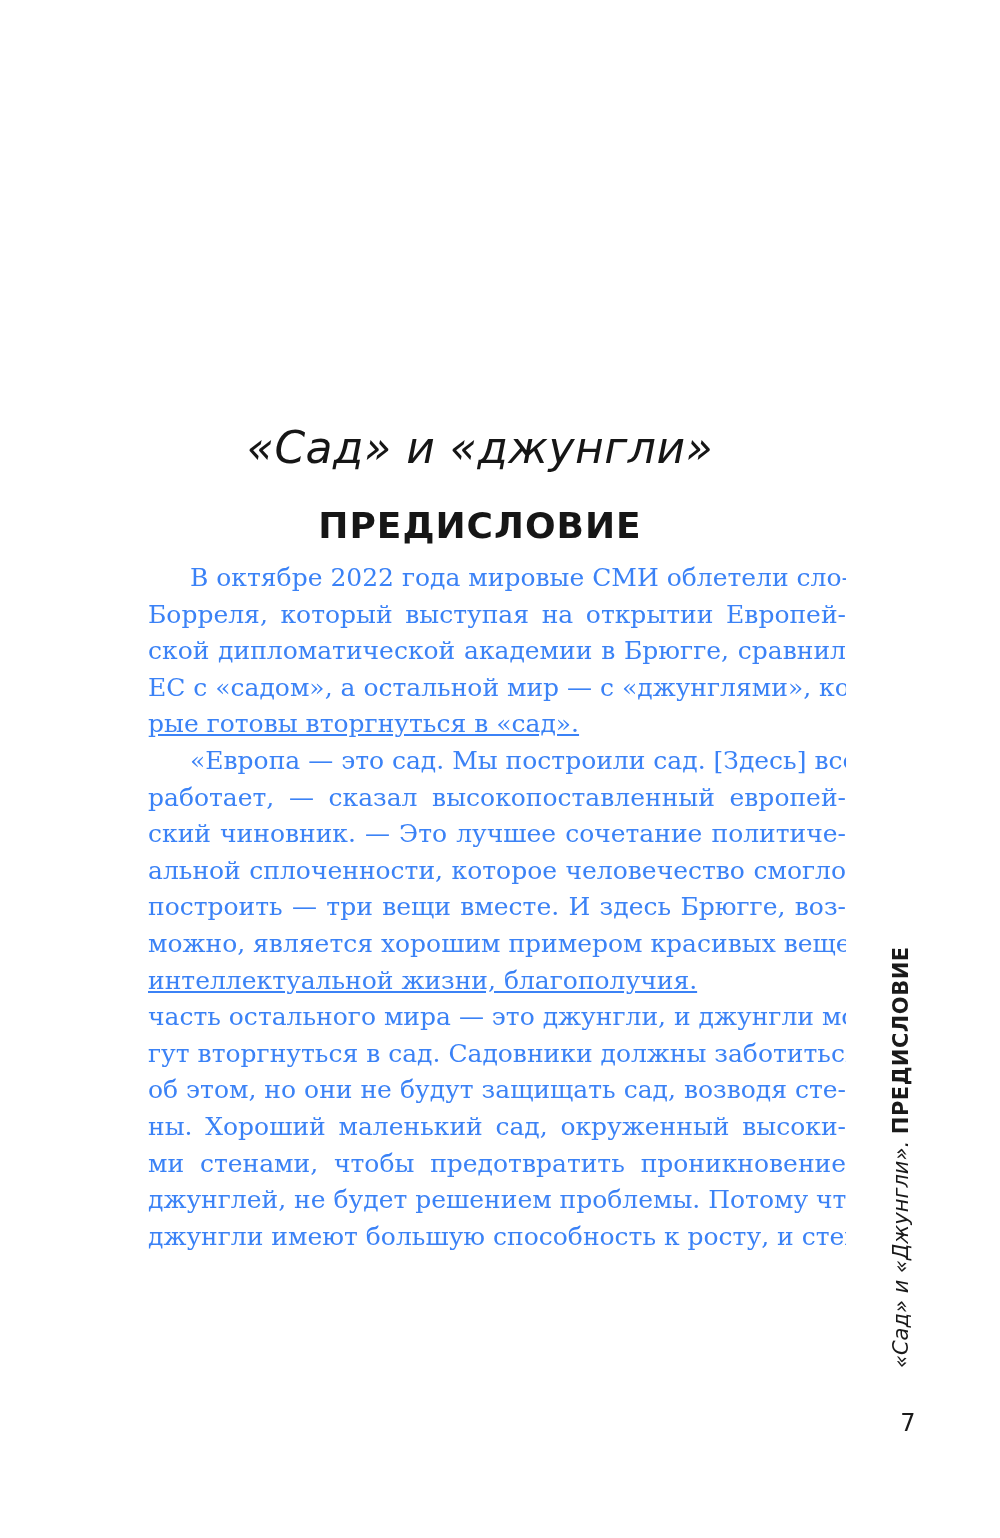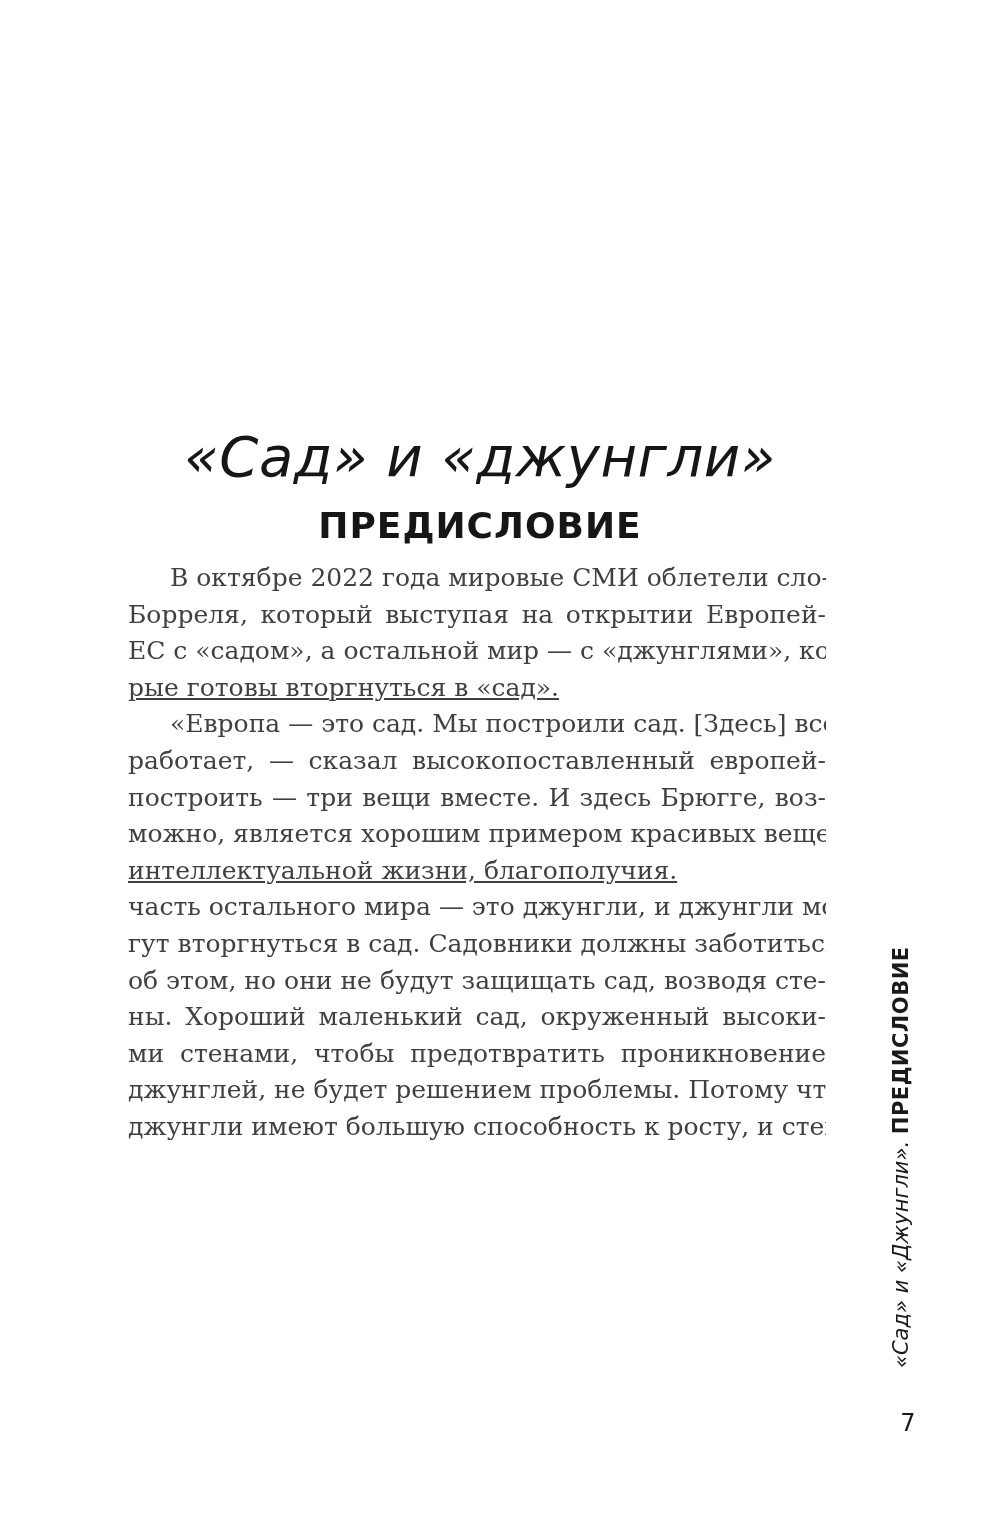--- a/index.html
+++ b/index.html
@@ -22,48 +22,48 @@
       background: #ffffff;
     }
     .title {
       position: absolute;
       left: 0;
       width: 960px;
       top: 384px;
       text-align: center;
       font-family: "DejaVu Sans", sans-serif;
       font-style: italic;
-      font-size: 56px;
+      font-size: 44px;
       line-height: 70px;
       color: #161616;
       letter-spacing: 0.5px;
       font-weight: normal;
     }
     .subtitle {
       position: absolute;
       left: 0;
       width: 960px;
       top: 470px;
       text-align: center;
       font-family: "DejaVu Sans", sans-serif;
       font-weight: bold;
       font-size: 36px;
       line-height: 52px;
       letter-spacing: 1px;
       color: #161616;
     }
     .body-text {
       position: absolute;
-      left: 128px;
+      left: 148px;
       top: 560px;
       width: 698px;
       font-family: "DejaVu Serif", serif;
       font-size: 25px;
       line-height: 36.6px;
-      color: #404040;
+      color: #3b82f6;
     }
     .line {
       display: block;
       height: 36.6px;
       white-space: nowrap;
       text-align: justify;
       text-align-last: justify;
       overflow: hidden;
     }
     .line.indent {
@@ -109,24 +109,27 @@
 <body>
 
 <div class="page">
 
   <h1 class="title">«Сад» и «джунгли»</h1>
   <h2 class="subtitle">ПРЕДИСЛОВИЕ</h2>
 
   <div class="body-text">
     <span class="line indent">В октябре 2022 года мировые СМИ облетели сло-</span>
     <span class="line">Борреля, который выступая на открытии Европей-</span>
+    <span class="line">ской дипломатической академии в Брюгге, сравнил</span>
     <span class="line">ЕС с «садом», а остальной мир — с «джунглями», кото-</span>
     <span class="line last">рые готовы вторгнуться в «сад».</span>
     <span class="line indent">«Европа — это сад. Мы построили сад. [Здесь] всё</span>
     <span class="line">работает, — сказал высокопоставленный европей-</span>
+    <span class="line">ский чиновник. — Это лучшее сочетание политиче-</span>
+    <span class="line">альной сплоченности, которое человечество смогло</span>
     <span class="line">построить — три вещи вместе. И здесь Брюгге, воз-</span>
     <span class="line">можно, является хорошим примером красивых вещей,</span>
     <span class="line last">интеллектуальной жизни, благополучия.</span>
     <span class="line">часть остального мира — это джунгли, и джунгли мо-</span>
     <span class="line">гут вторгнуться в сад. Садовники должны заботиться</span>
     <span class="line">об этом, но они не будут защищать сад, возводя сте-</span>
     <span class="line">ны. Хороший маленький сад, окруженный высоки-</span>
     <span class="line">ми стенами, чтобы предотвратить проникновение</span>
     <span class="line">джунглей, не будет решением проблемы. Потому что</span>
     <span class="line">джунгли имеют большую способность к росту, и стена</span>

